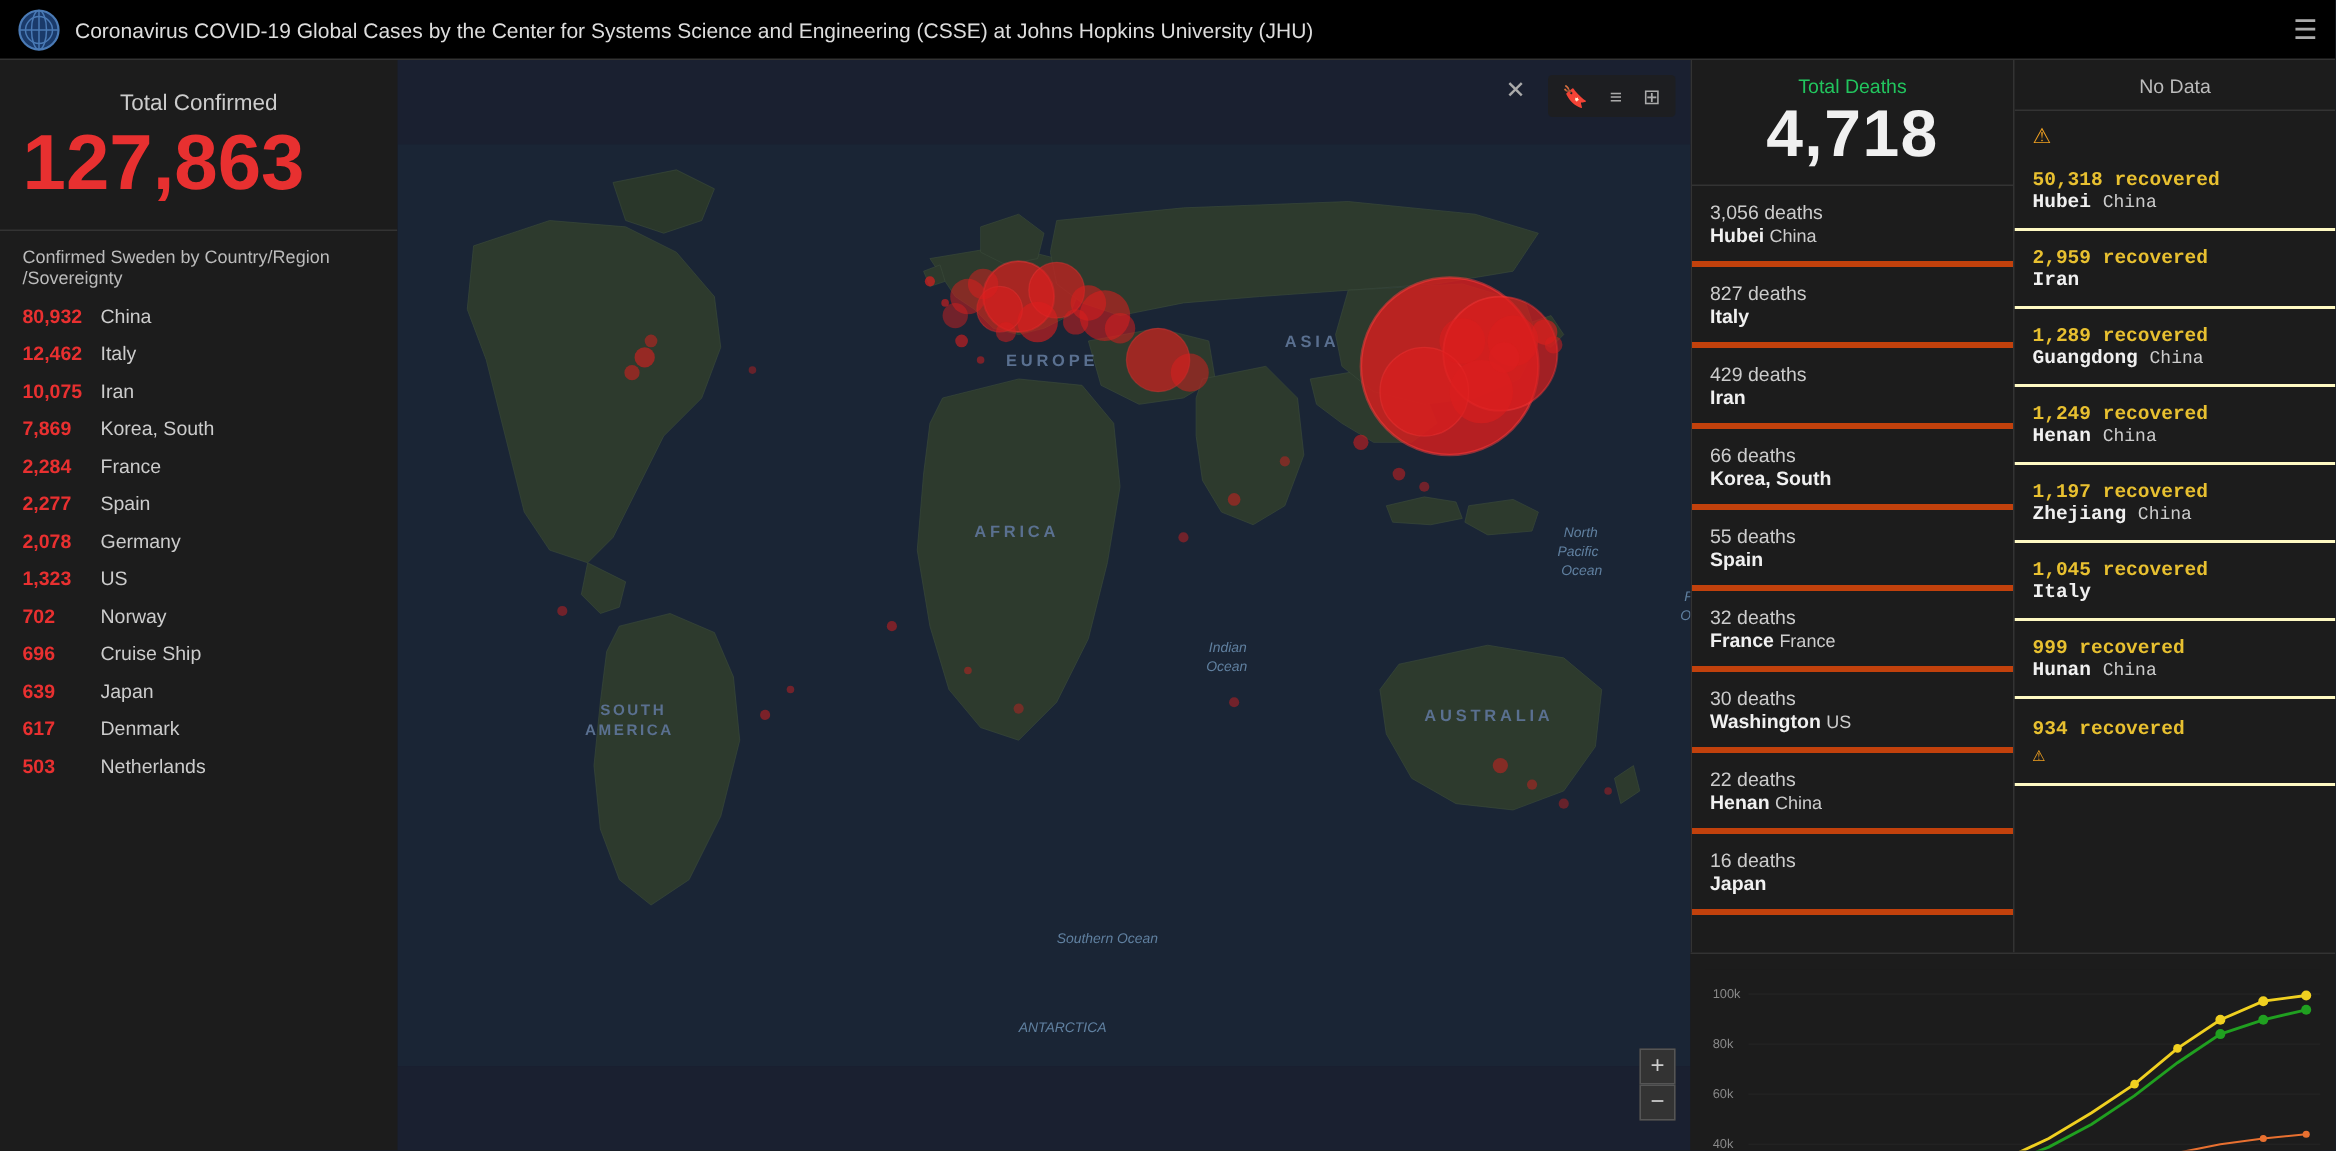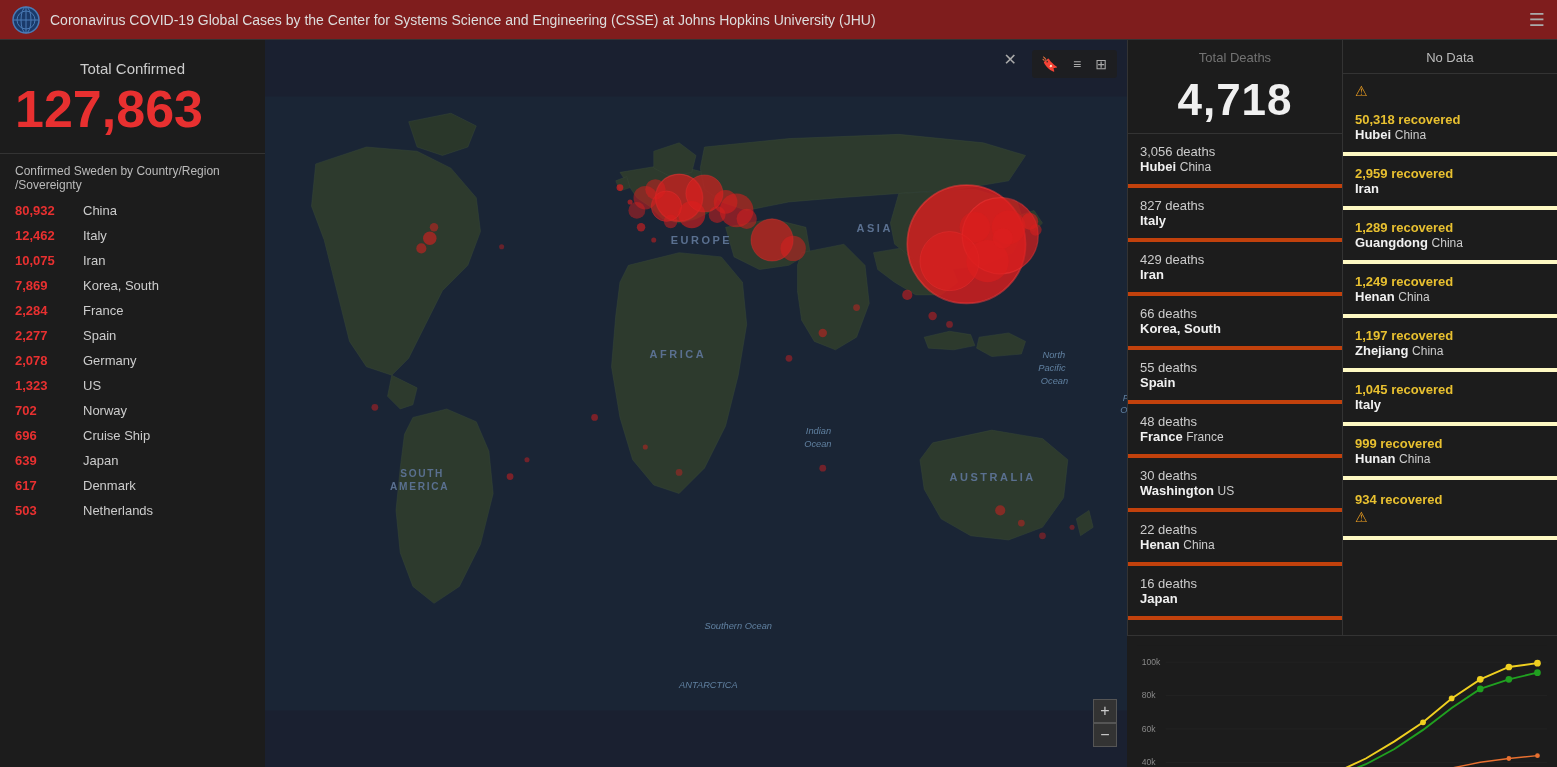--- a/index.html
+++ b/index.html
@@ -7,21 +7,21 @@
       background: #1a1a1a;
       color: #ccc;
       font-family: Arial, sans-serif;
       width: 1557px;
       height: 767px;
       overflow: hidden;
     }
 
     
     #header {
-      background: #7f1d1d;
+      background: #000000;
       display: flex;
       align-items: center;
       padding: 6px 12px;
       height: 40px;
       border-bottom: 1px solid #333;
     }
     #header-logo {
       width: 28px;
       height: 28px;
       margin-right: 10px;
@@ -79,21 +79,20 @@
       color: #bbb;
       font-size: 12px;
     }
 
     .country-row {
       display: flex;
       align-items: flex-start;
       padding: 5px 15px;
       font-size: 13px;
       cursor: pointer;
-      gap: 16px;
     }
     .country-count {
       color: #e83030;
       font-weight: bold;
       min-width: 52px;
       font-size: 13px;
     }
     .country-name {
       color: #ccc;
       font-size: 13px;
@@ -135,23 +134,23 @@
     }
     #deaths-panel::-webkit-scrollbar { width: 3px; }
     #deaths-panel::-webkit-scrollbar-thumb { background: #555; }
 
     #deaths-header {
       padding: 10px 12px 8px 12px;
       border-bottom: 1px solid #333;
       text-align: center;
     }
     #deaths-header-label {
-      color: #737373;
-      font-size: 13px;
-      margin-bottom: 10px;
+      color: #22c55e;
+      font-size: 13px;
+      margin-bottom: 0;
     }
     #deaths-total-value {
       color: #f0f0f0;
       font-size: 44px;
       font-weight: bold;
       letter-spacing: 1px;
     }
 
     .deaths-row {
       padding: 10px 12px;
@@ -186,21 +185,22 @@
     #recovered-header {
       padding: 10px 12px 8px 12px;
       border-bottom: 1px solid #333;
       text-align: center;
       color: #bbb;
       font-size: 13px;
     }
 
     .recovered-row {
       padding: 10px 12px;
-      border-bottom: 4px solid #fef9c3;
+      border-bottom: 2px solid #fef9c3;
+      font-family: Liberation Mono, monospace;
     }
     .recovered-count {
       color: #e8c030;
       font-size: 13px;
       font-weight: bold;
     }
     .recovered-location {
       color: #f0f0f0;
       font-size: 13px;
       font-weight: bold;
@@ -533,21 +533,21 @@
             </div>
             <div class="deaths-row">
               <div class="deaths-count">66 deaths</div>
               <div class="deaths-location">Korea, South</div>
             </div>
             <div class="deaths-row">
               <div class="deaths-count">55 deaths</div>
               <div class="deaths-location">Spain</div>
             </div>
             <div class="deaths-row">
-              <div class="deaths-count">48 deaths</div>
+              <div class="deaths-count">32 deaths</div>
               <div class="deaths-location">France <span>France</span></div>
             </div>
             <div class="deaths-row">
               <div class="deaths-count">30 deaths</div>
               <div class="deaths-location">Washington <span>US</span></div>
             </div>
             <div class="deaths-row">
               <div class="deaths-count">22 deaths</div>
               <div class="deaths-location">Henan <span>China</span></div>
             </div>

